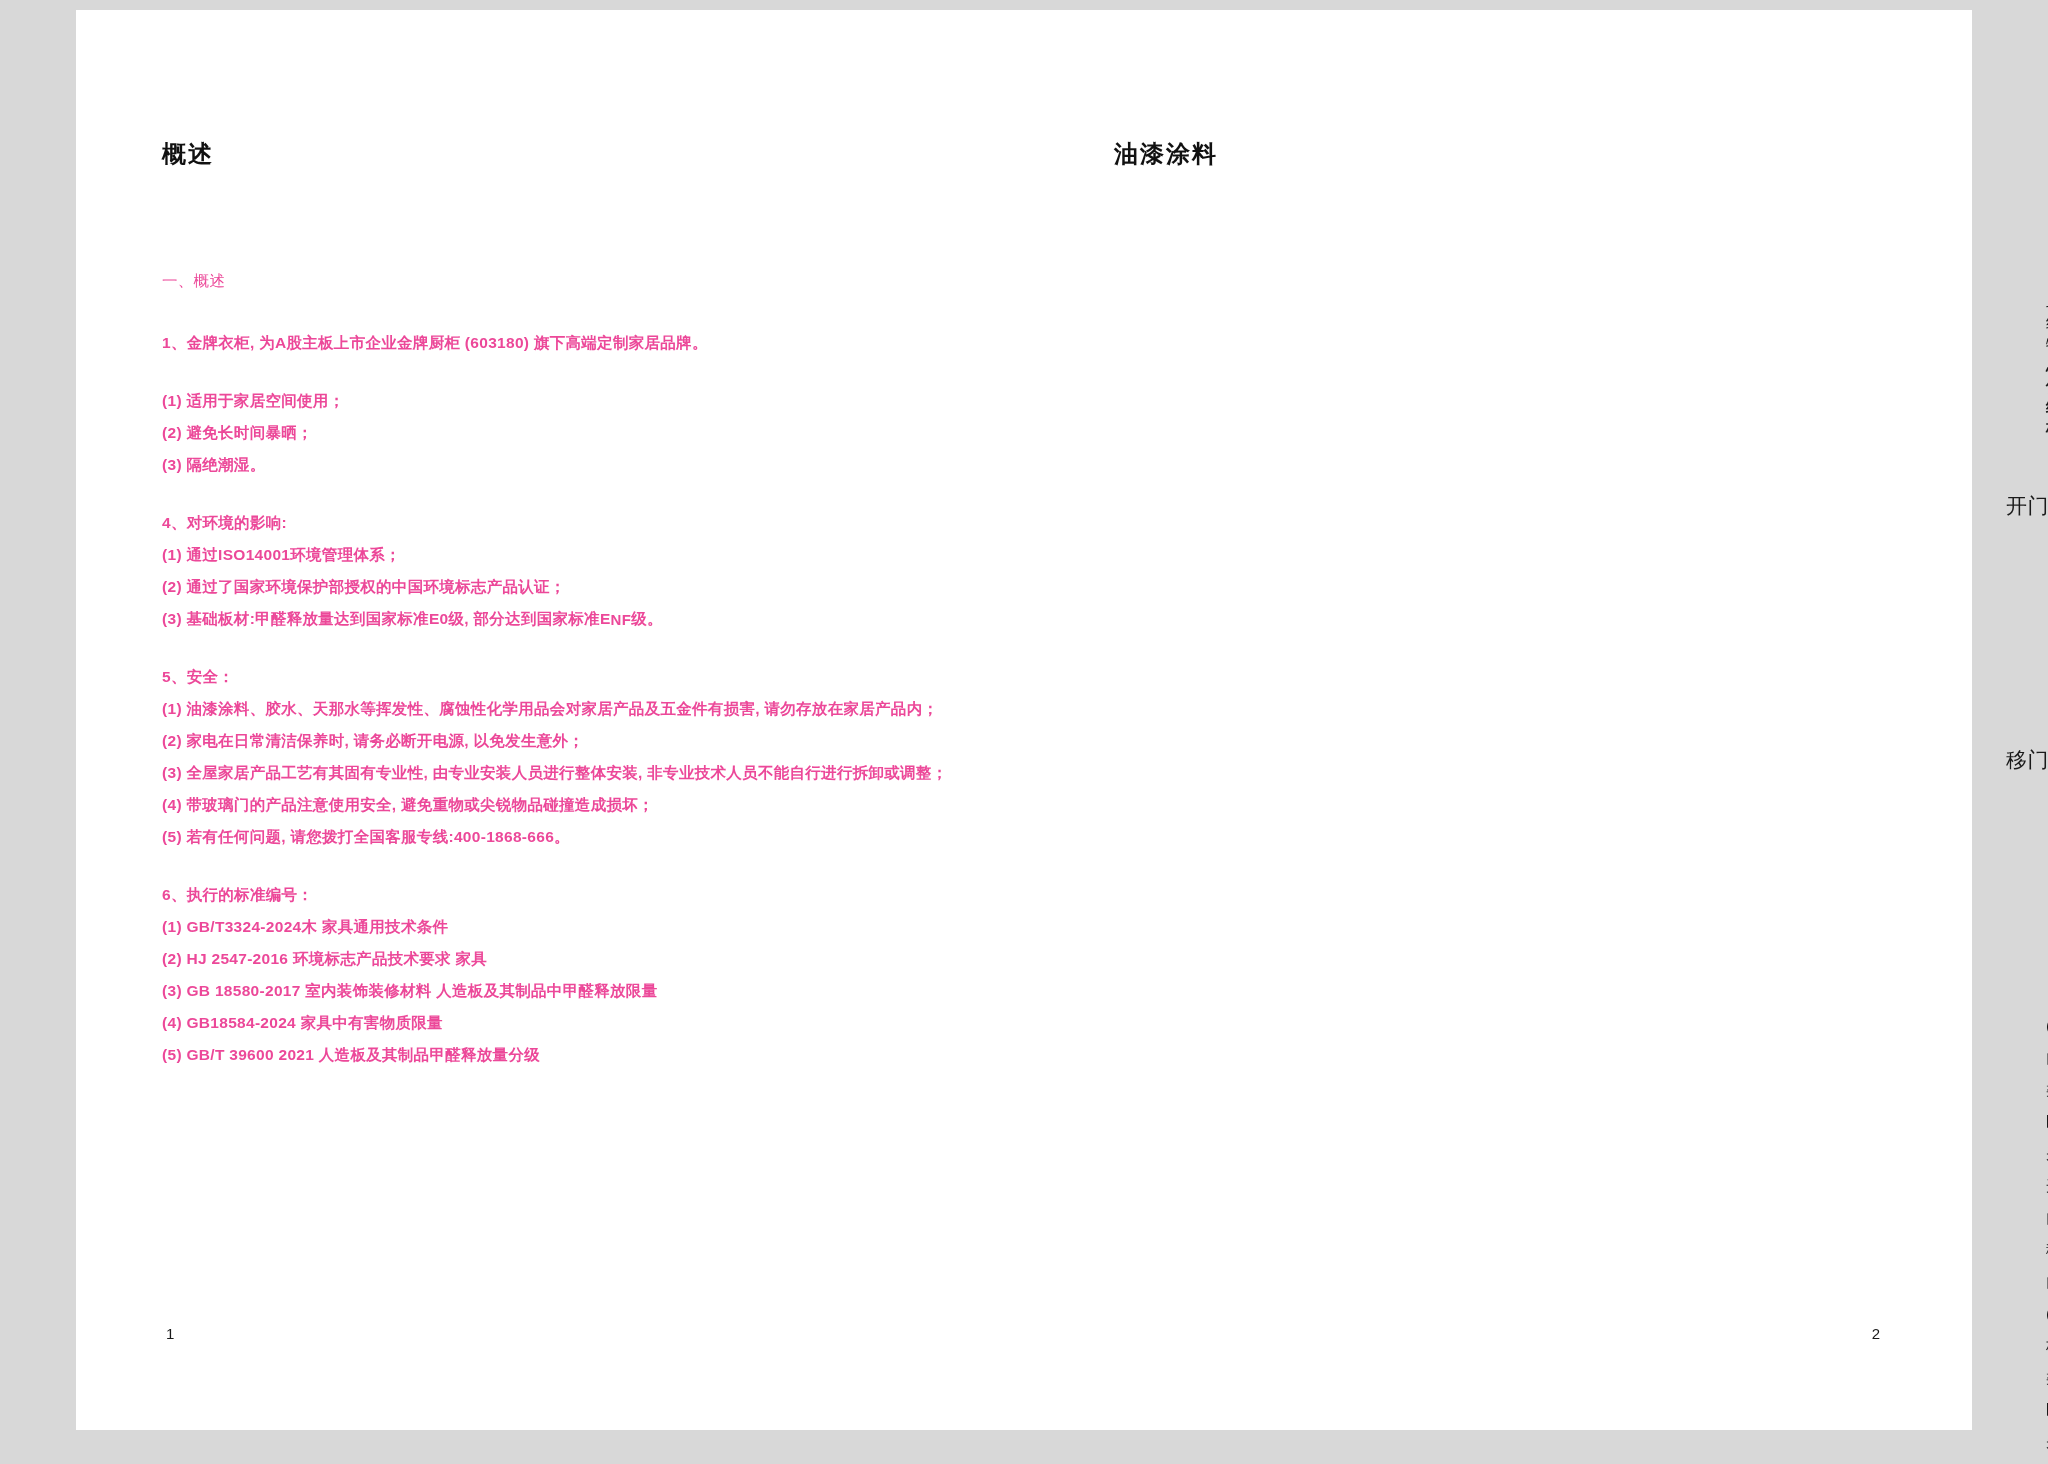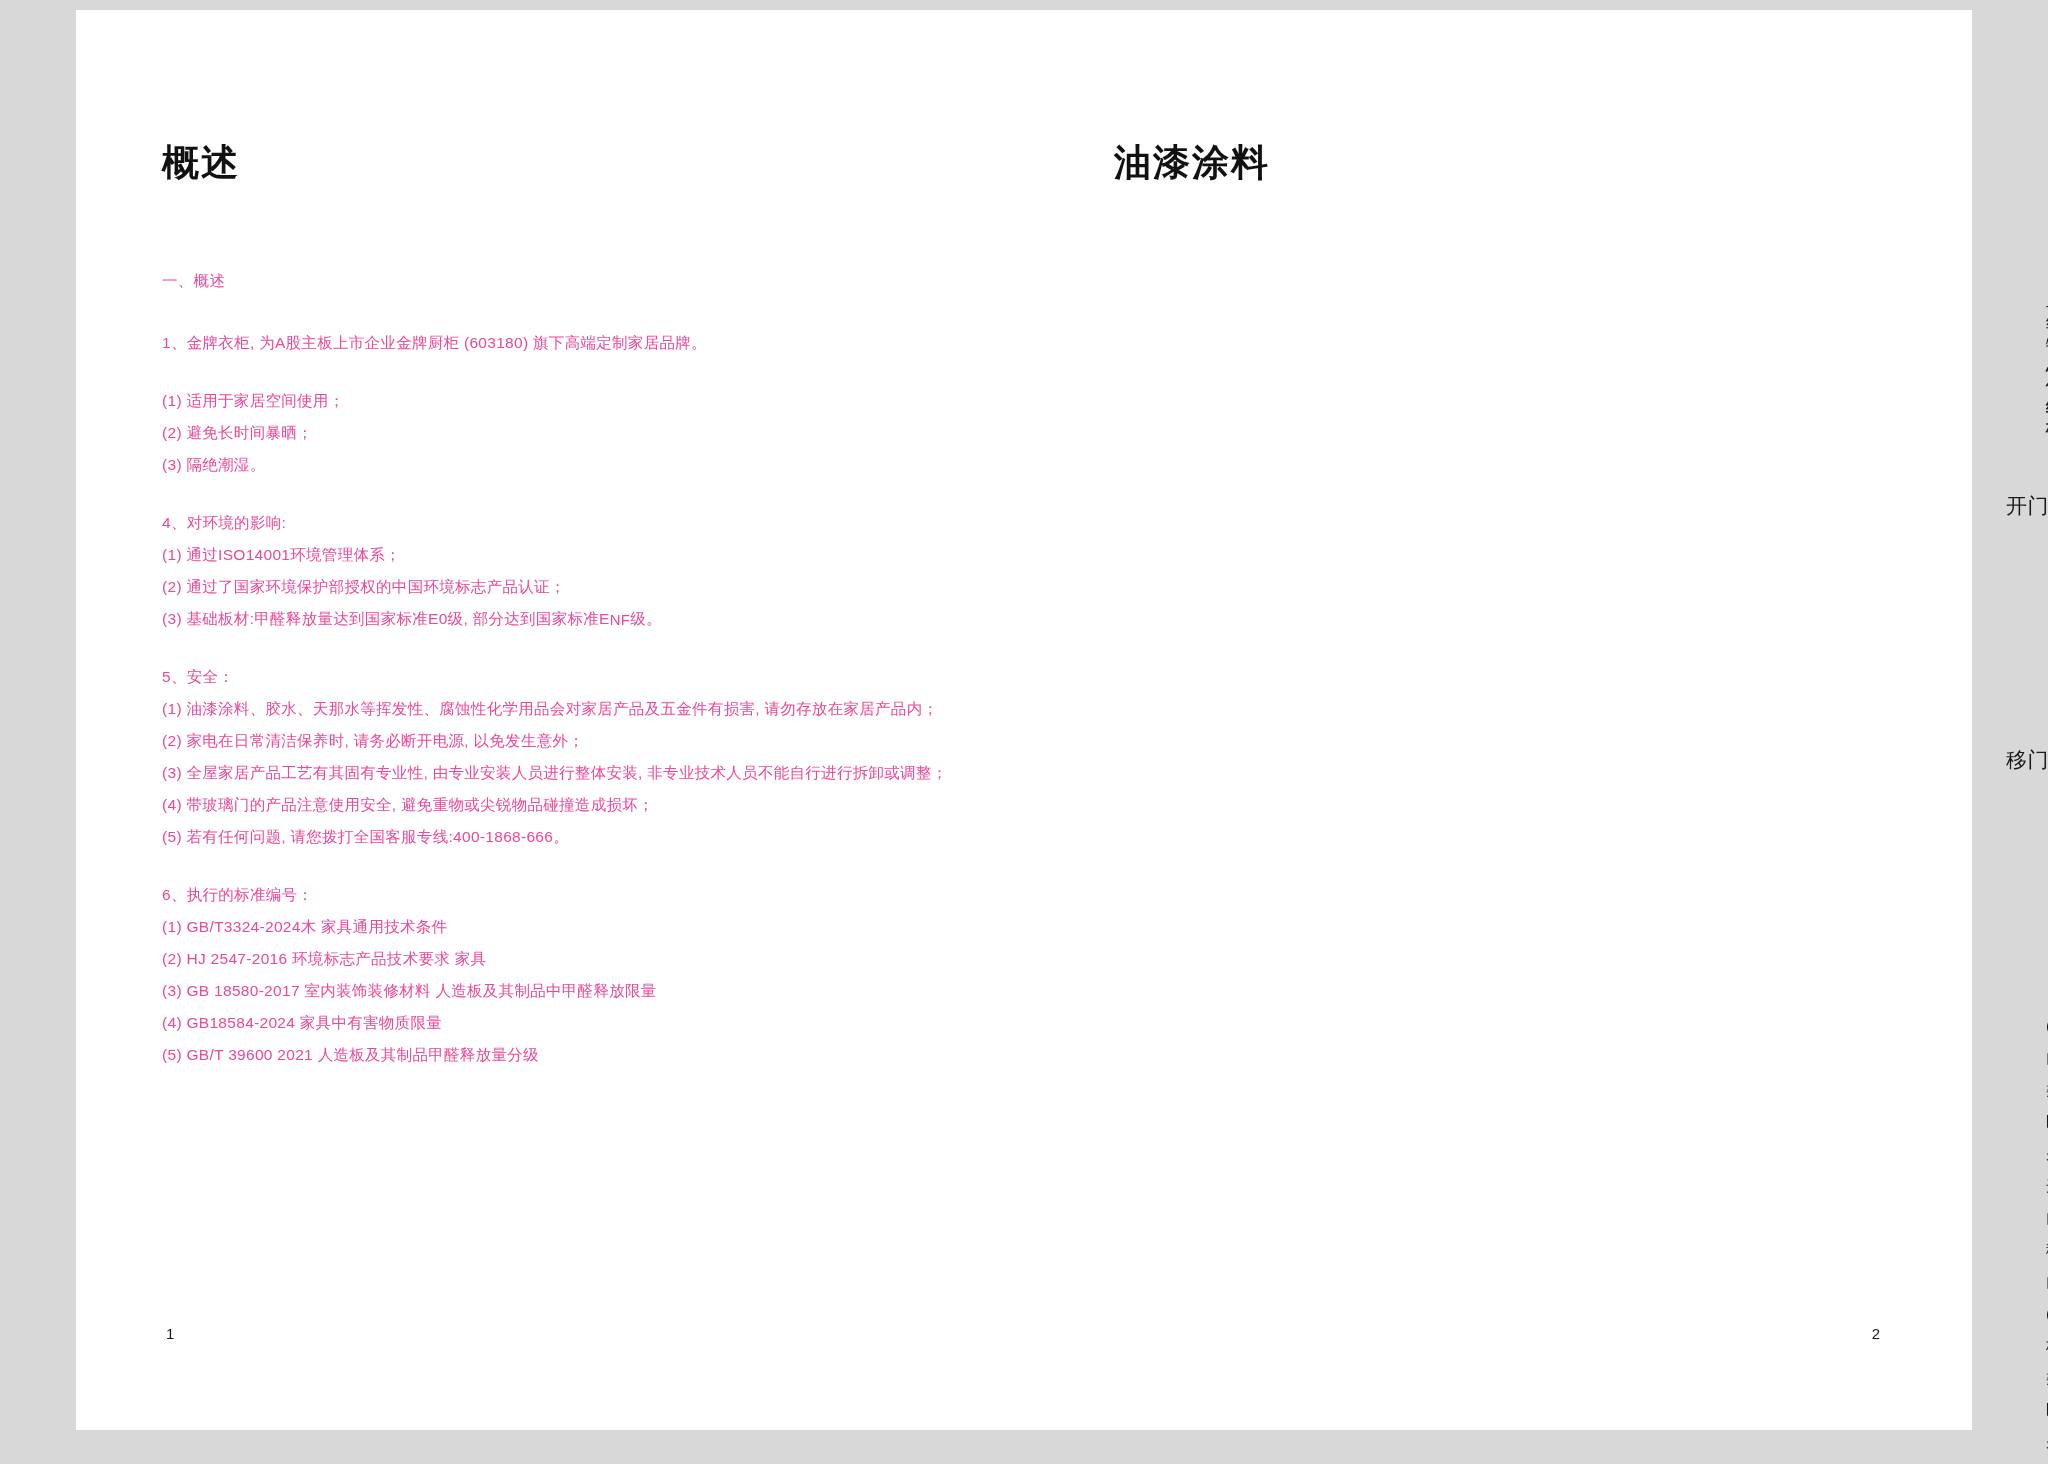--- a/index.html
+++ b/index.html
@@ -26,21 +26,21 @@
     position: relative;
     width: 948px;
     height: 1420px;
     box-sizing: border-box;
   }
   .page-left { padding: 0; }
   .page-right { padding: 0; }
 
   h1.title {
     position: absolute;
-    font-size: 37px;
+    font-size: 24px;
     font-weight: bold;
     color: #111;
     margin: 0;
     letter-spacing: 2px;
   }
   .title-left { left: 86px; top: 128px; }
   .title-right { left: 90px; top: 128px; }
 
   .body-text {
     position: absolute;
@@ -52,20 +52,21 @@
   .left-body {
     left: 86px;
     top: 255px;
     width: 800px;
   }
   .sec-head {
     margin: 0 0 30px 0;
   }
   .para {
     margin: 16px 0 26px 0;
+    font-weight: bold;
   }
   .para .ln { display: block; }
   .indent { display: block; }
   sub.small {
     font-size: 15px;
     vertical-align: baseline;
     position: relative;
     top: 1px;
   }
 

